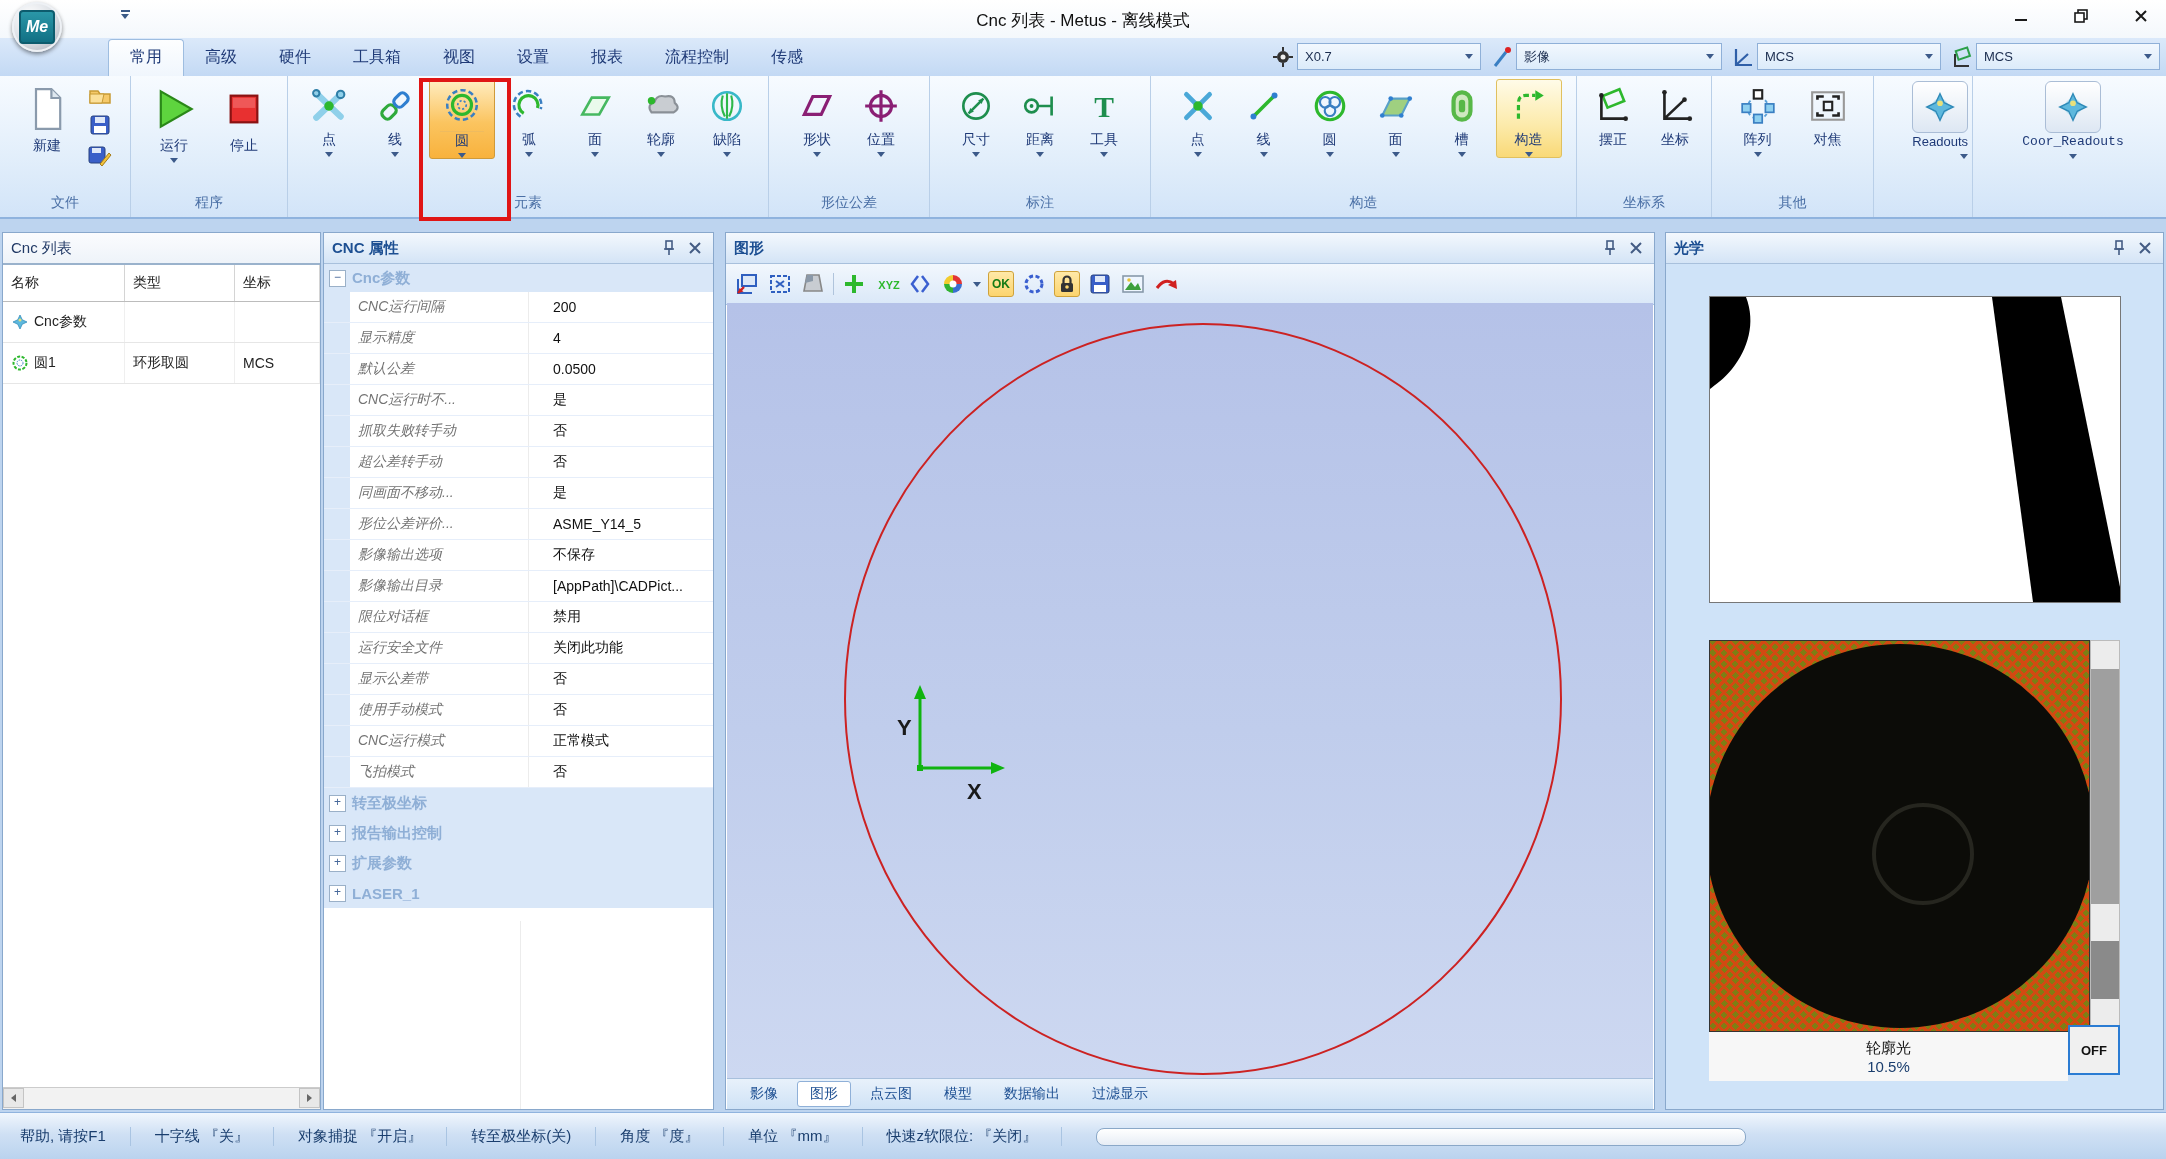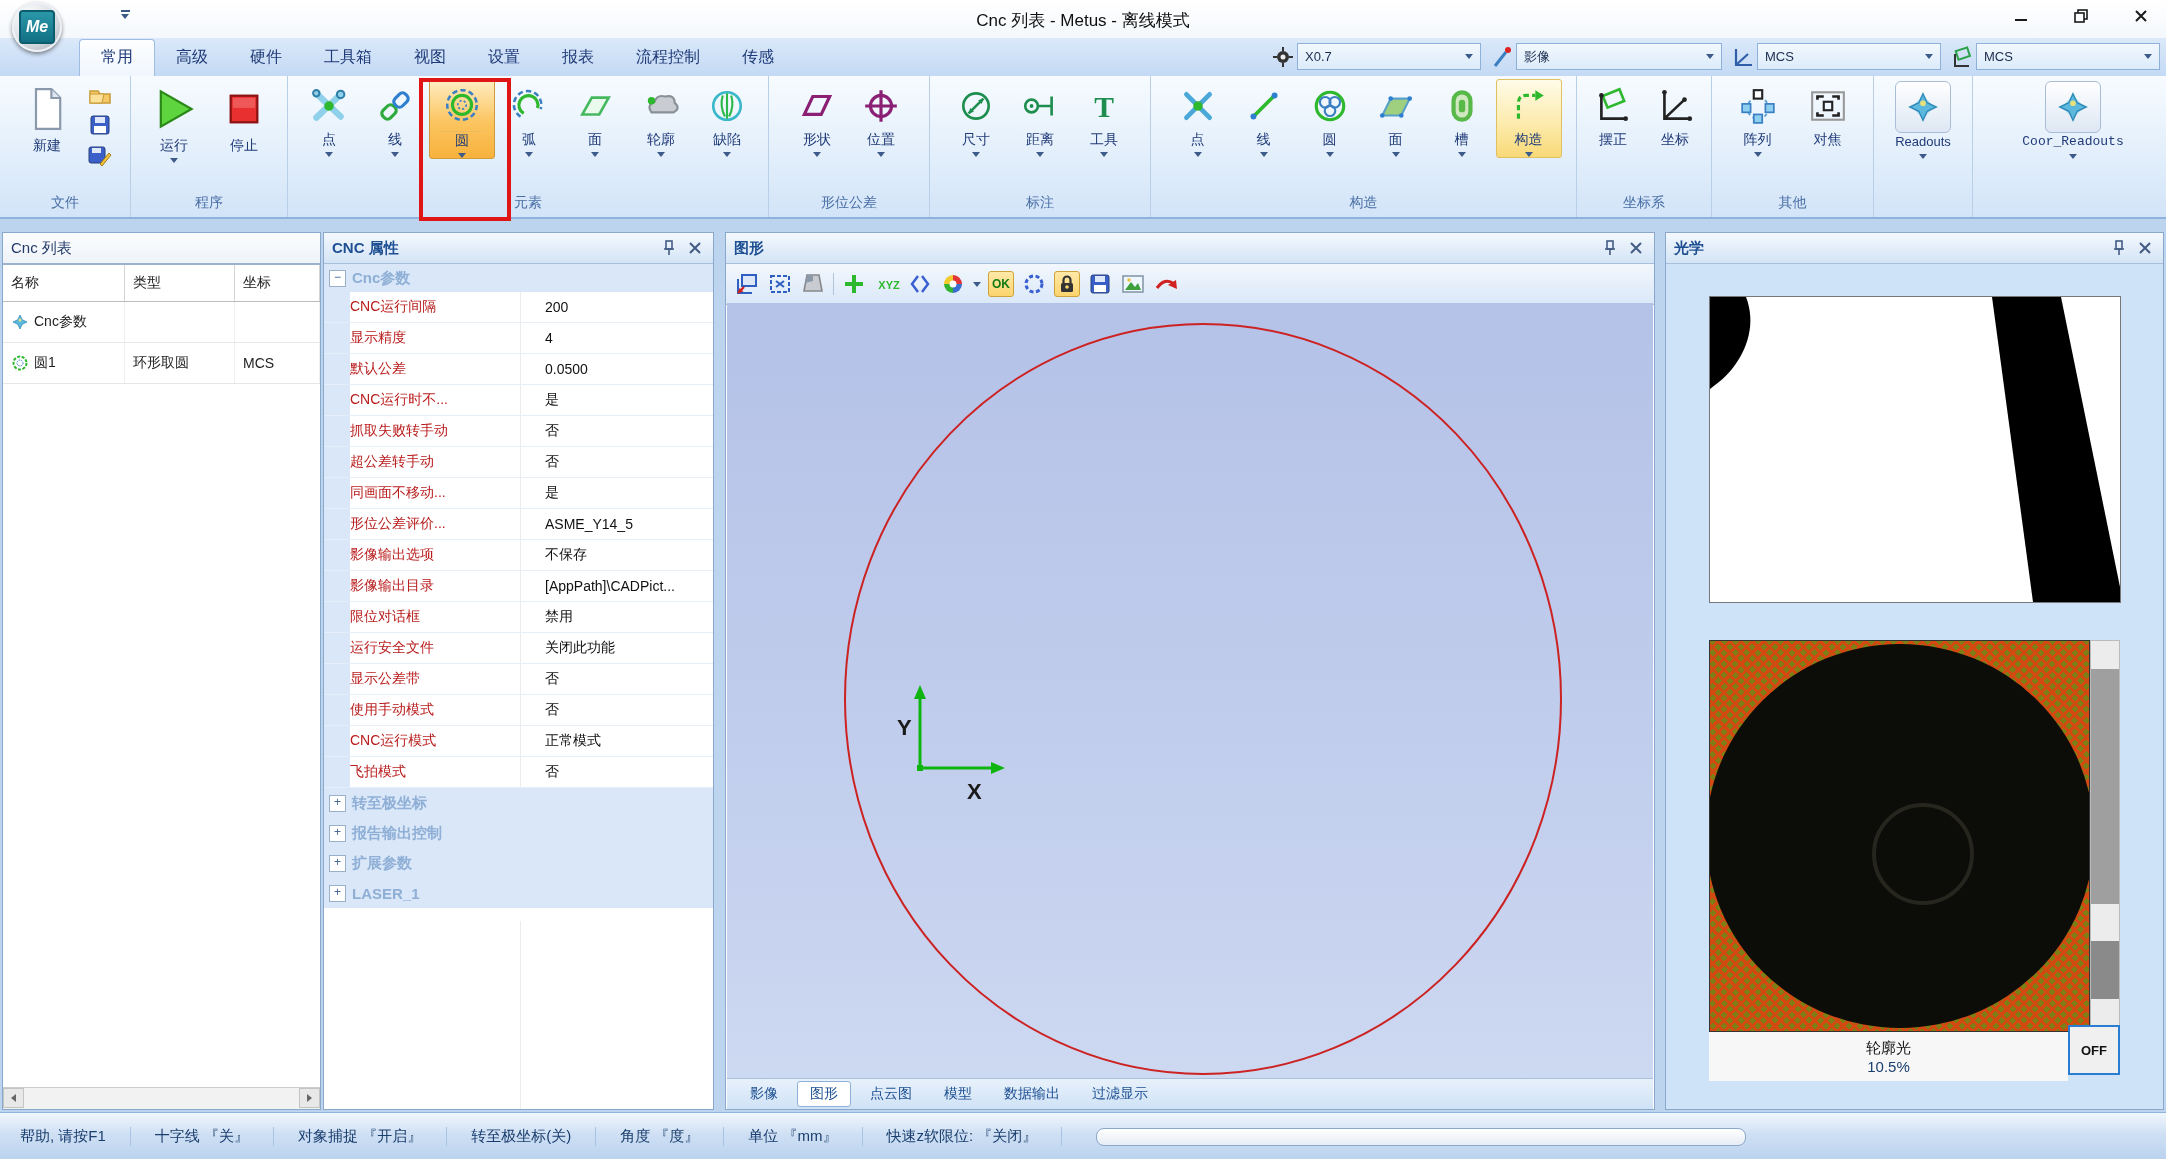--- a/index.html
+++ b/index.html
@@ -23,21 +23,21 @@
     font-style:italic;font-size:16px;display:flex;align-items:center;justify-content:center;}
   .qat{position:absolute;left:118px;top:8px;width:14px;height:16px;}
   .qat .bar{width:9px;height:2px;background:#3a5a86;margin:2px auto 2px;}
   .qat .tri{width:0;height:0;margin:0 auto;border-left:4px solid transparent;
     border-right:4px solid transparent;border-top:5px solid #3a5a86;}
   .winbtns{position:absolute;right:14px;top:6px;display:flex;gap:38px;z-index:70;}
   .winbtn{width:22px;height:20px;display:flex;align-items:center;justify-content:center;}
   
   .tabrow{position:absolute;left:0;top:38px;width:100%;height:38px;
     background:linear-gradient(#dbe9fa,#c3d9f4);border-bottom:1px solid #9ebde0;}
-  .tabs{position:absolute;left:79px;bottom:0;display:flex;}
+  .tabs{position:absolute;left:108px;bottom:0;display:flex;}
   .tab{padding:8px 21px 7px;font-size:16px;color:#1f3a77;white-space:nowrap;}
   .tab.active{background:linear-gradient(#fdfeff,#f0f6fd);border:1px solid #9ebde0;border-bottom:none;
     border-radius:4px 4px 0 0;padding:7px 21px 8px;}
   .combos{position:absolute;right:6px;top:5px;display:flex;gap:10px;align-items:center;}
   .combo{display:flex;align-items:center;gap:3px;}
   .combo .field{height:25px;background:linear-gradient(#f2f8fe,#dcebfa);
     border:1px solid #8fb0d8;display:flex;align-items:center;justify-content:space-between;
     padding:0 7px;font-size:13px;color:#1a2c4e;}
   .dd{width:0;height:0;border-left:4px solid transparent;border-right:4px solid transparent;
     border-top:5px solid #3c5a8a;}
@@ -86,21 +86,21 @@
   .tri-l{width:0;height:0;border-top:4px solid transparent;border-bottom:4px solid transparent;border-right:5px solid #666;}
   .tri-r{width:0;height:0;border-top:4px solid transparent;border-bottom:4px solid transparent;border-left:5px solid #666;}
   
   .prop-panel{left:323px;width:391px;}
   .pg-section{height:28px;display:flex;align-items:center;background:#d9e7f8;
     color:#8fafd6;font-weight:bold;font-size:15px;}
   .pg-exp{width:15px;height:15px;background:#fff;border:1px solid #9ab0c8;margin:0 6px 0 5px;
     font-size:12px;line-height:13px;text-align:center;color:#46689a;font-weight:normal;flex:0 0 auto;}
   .pg-row{display:flex;height:30px;background:#fff;border-bottom:1px solid #e6eefa;font-size:14px;}
   .pg-row .gut{width:26px;background:#d9e7f8;flex:0 0 auto;}
-  .pg-row .k{width:170px;flex:0 0 auto;display:flex;align-items:center;color:#b91c1c;}
+  .pg-row .k{width:170px;flex:0 0 auto;display:flex;align-items:center;padding-left:8px;color:#737373;font-style:italic;}
   .pg-row .v{flex:1;display:flex;align-items:center;padding-left:24px;border-left:1px solid #ececec;color:#111;}
   .pg-vline{position:absolute;left:196px;width:1px;background:#ececec;}
   
   .gfx-panel{left:725px;width:930px;}
   .gtb{height:40px;background:linear-gradient(#f2f7fd,#dae8f8);border-bottom:1px solid #a9c4e4;
     display:flex;align-items:center;gap:7px;padding:0 8px;}
   .gtb .ti{width:26px;height:26px;display:flex;align-items:center;justify-content:center;}
   .gtb .sep{width:1px;height:22px;background:#b0c4dc;}
   .ti.ylw{background:linear-gradient(#ffe9a8,#fcd46e);border:1px solid #cfa23a;border-radius:3px;box-sizing:border-box;}
   .okbtn{font-size:12px;font-weight:bold;color:#157a15;}
@@ -559,21 +559,21 @@
           </svg>
         </div>
         <span class="lbl">对焦</span>
       </div>
     </div>
     <div class="glabel">其他</div>
   </div>
 
   <div class="rgroup" style="flex-basis:98px;">
     <div class="gbody">
-      <div class="rb" style="width:90px;">
+      <div class="rb" style="width:90px;align-items:flex-end;">
         <div class="toolbig">
           <svg width="34" height="34" viewBox="0 0 36 36">
             <circle cx="18" cy="18" r="9" fill="#bfe3f2"></circle>
             <path d="M18 4 L22.5 13.5 L32 18 L22.5 22.5 L18 32 L13.5 22.5 L4 18 L13.5 13.5 Z" fill="#5db8dd" stroke="#2f8ab8" stroke-width="1.5"></path>
             <circle cx="18" cy="14" r="3" fill="#e8e07a"></circle>
           </svg>
         </div>
         <span class="lbl" style="font-size:13px;">Readouts</span>
         <div class="dd"></div>
       </div>

